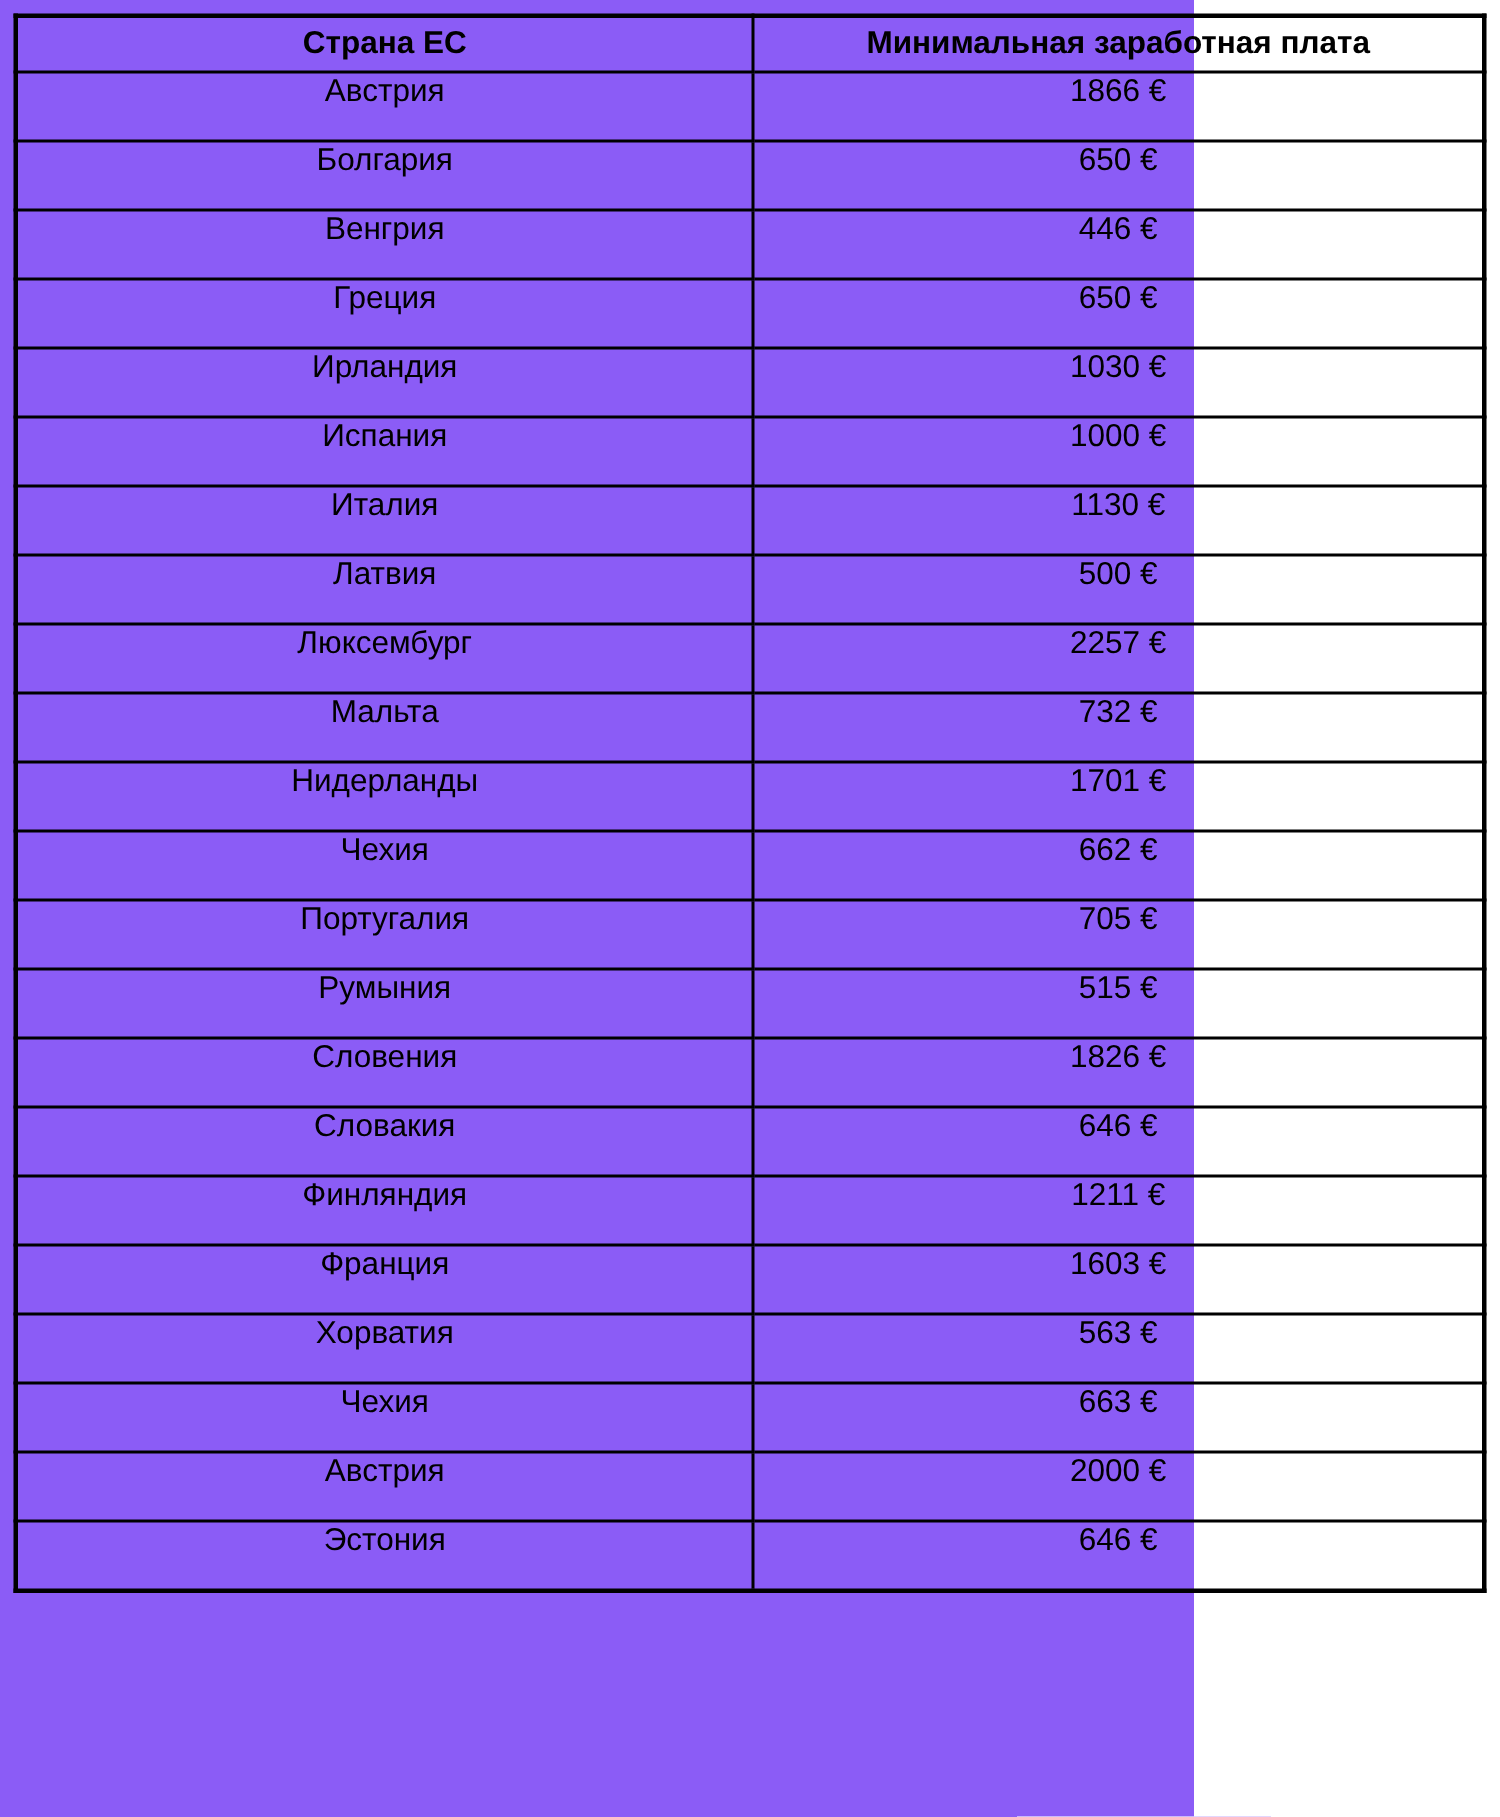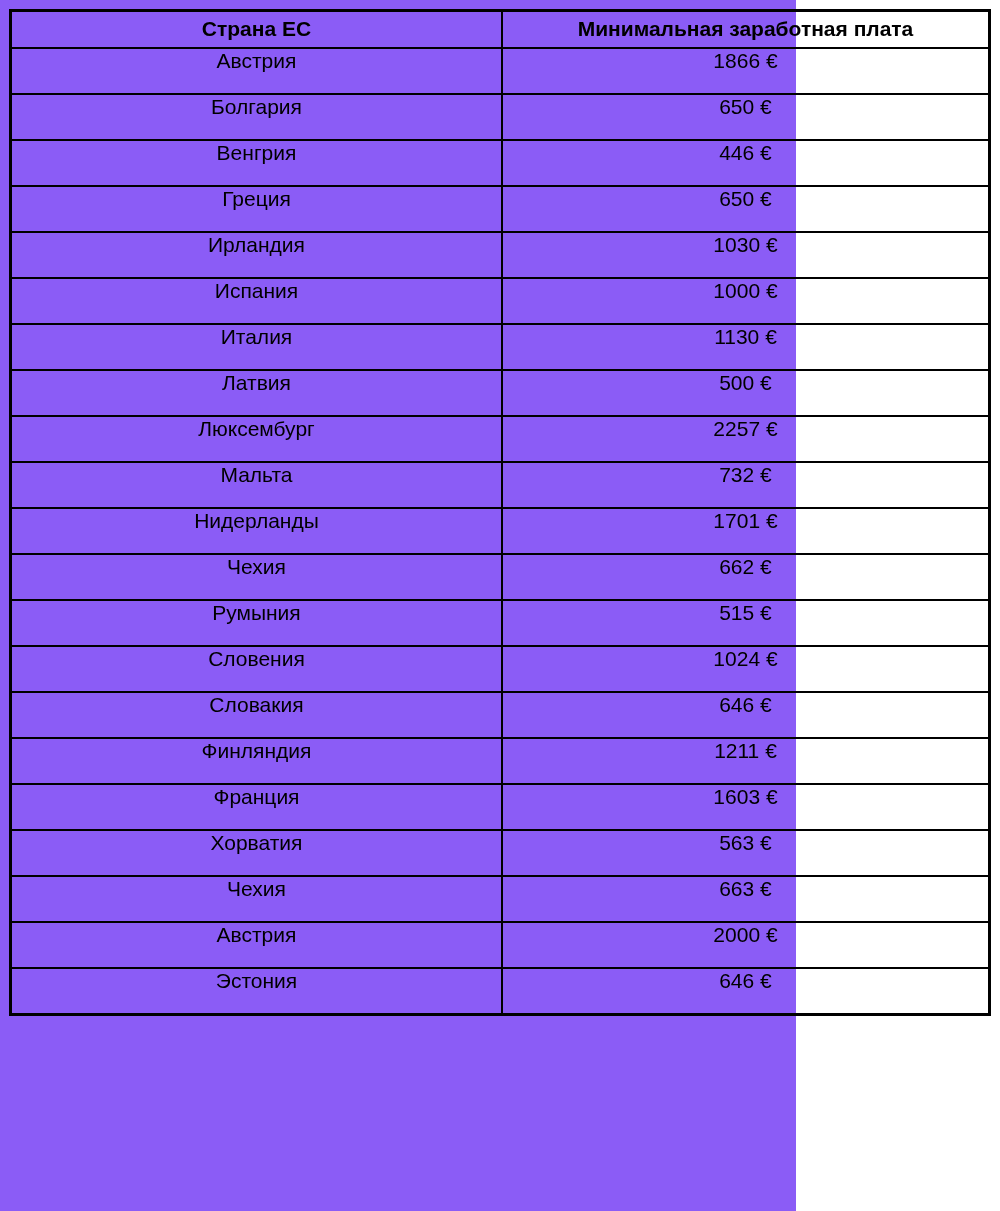--- a/index.html
+++ b/index.html
@@ -119,29 +119,33 @@
   <tr>
     <td>Нидерланды</td>
     <td>1701 €</td>
   </tr>
 
   <tr>
     <td>Чехия</td>
     <td>662 €</td>
   </tr>
 
+  <tr>
+    <td>Португалия</td>
+    <td>705 €</td>
+  </tr>
 
   <tr>
     <td>Румыния</td>
     <td>515 €</td>
   </tr>
 
   <tr>
     <td>Словения</td>
-    <td>1024 €</td>
+    <td>1826 €</td>
   </tr>
 
   <tr>
     <td>Словакия</td>
     <td>646 €</td>
   </tr>
 
   <tr>
     <td>Финляндия</td>
     <td>1211 €</td>

